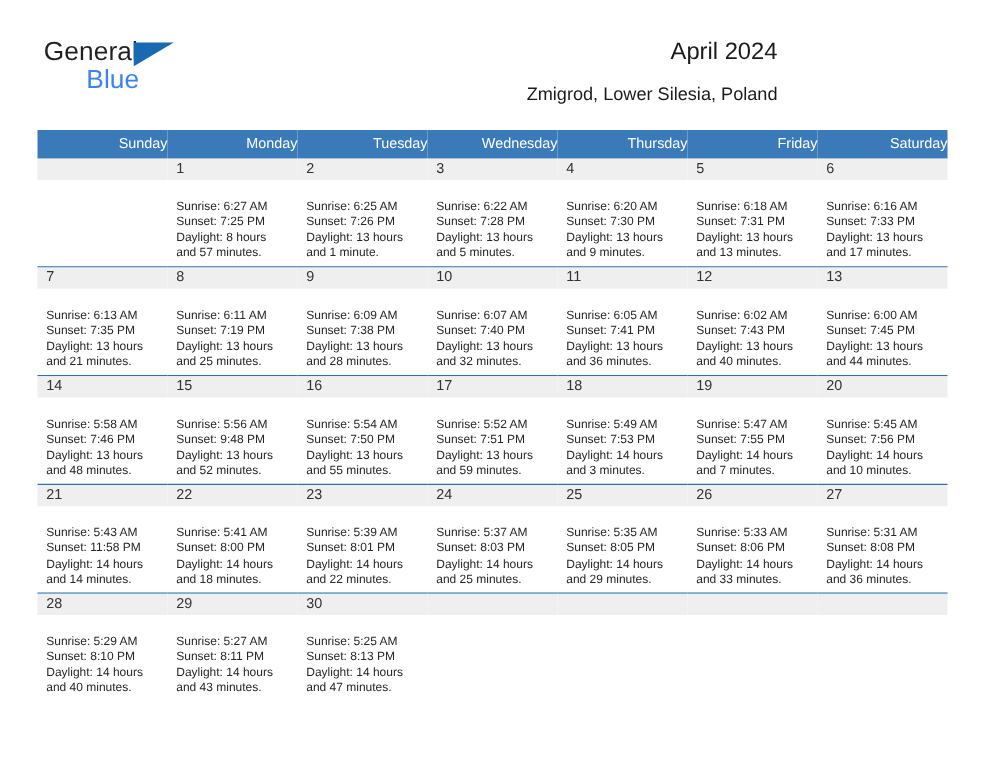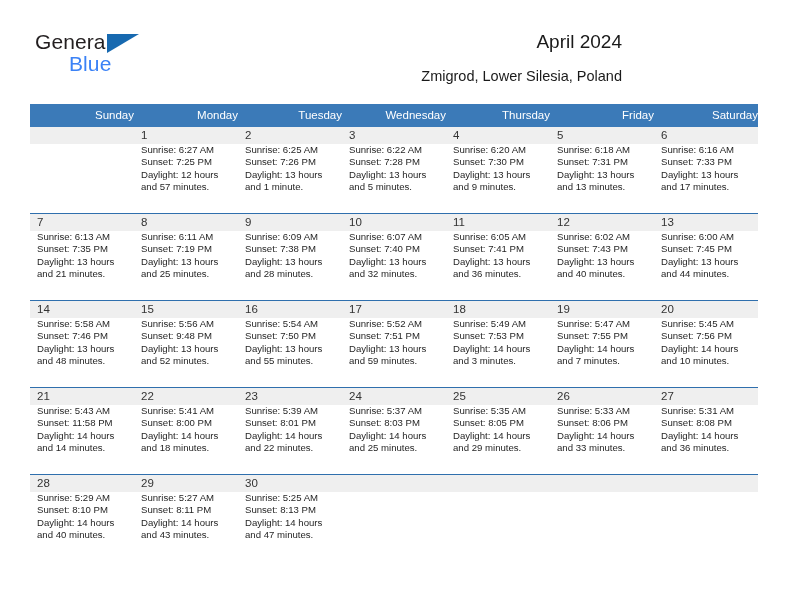--- a/index.html
+++ b/index.html
@@ -124,21 +124,21 @@
     line-height: 17px;
     padding-left: 7px;
     font-size: 11.5px;
     color: #333333;
     box-sizing: border-box;
   }
   .daynum-band.empty {
     color: transparent;
   }
   .cell-lines {
-    padding: 0 4px 0 7px;
+    padding: 16px 4px 0 7px;
     font-size: 9.6px;
     line-height: 12.4px;
     color: #262626;
   }
   .cell-lines div {
     white-space: nowrap;
   }
   
   .daycell.blank .cell-lines { visibility: hidden; }
 </style>
@@ -186,21 +186,21 @@
                 <div></div>
               </div>
             </div>
           </td>
           <td>
             <div class="daycell">
               <div class="daynum-band">1</div>
               <div class="cell-lines">
                 <div>Sunrise: 6:27 AM</div>
                 <div>Sunset: 7:25 PM</div>
-                <div>Daylight: 12 hours</div>
+                <div>Daylight: 8 hours</div>
                 <div>and 57 minutes.</div>
               </div>
             </div>
           </td>
           <td>
             <div class="daycell">
               <div class="daynum-band">2</div>
               <div class="cell-lines">
                 <div>Sunrise: 6:25 AM</div>
                 <div>Sunset: 7:26 PM</div>

